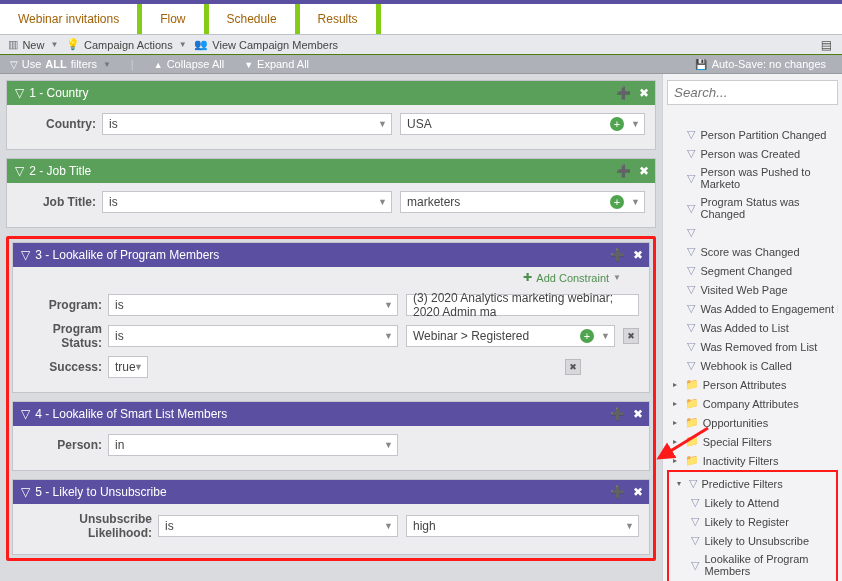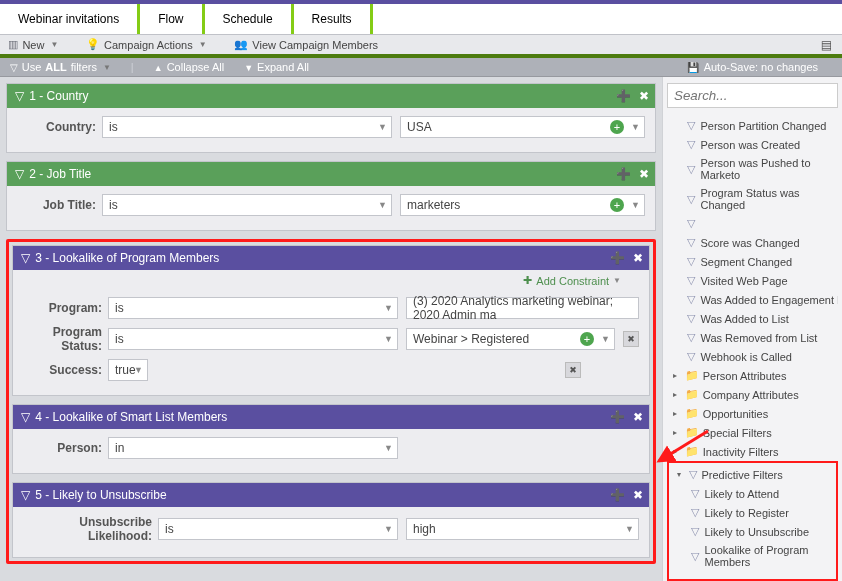--- a/index.html
+++ b/index.html
@@ -1,30 +1,30 @@
 <!DOCTYPE html>
 <html><head>
 <meta charset="utf-8">
 <style>
 * { box-sizing: border-box; margin: 0; padding: 0; font-family: Arial, Helvetica, sans-serif; }
 body { background: #d9dbdf; font-size: 12px; color: #333; }
 .topbar { height: 4px; background: #5a4fa0; }
 
 .maintabs { background: #fff; border-bottom: 1px solid #c0c2c8; display: flex; }
-.maintab { padding: 8px 18px; color: #000000; cursor: pointer; border-right: 3px solid #84cc16; }
+.maintab { padding: 8px 18px; color: #a16207; cursor: pointer; border-right: 5px solid #84cc16; }
 .maintab.active { background: #5a4fa0; color: #fff; border-right: none; }
 
-.toolbar { background: #e8e9ec; border-bottom: 4px solid #4d7c0f; display: flex; align-items: center; padding: 3px 8px; gap: 28px; position: relative; }
+.toolbar { background: #e8e9ec; border-bottom: 1px solid #4d7c0f; display: flex; align-items: center; padding: 3px 8px; gap: 8px; position: relative; }
 .toolbar-right-icon { position: absolute; right: 10px; color: #555; }
 .tool-item { display: flex; align-items: center; gap: 4px; color: #444; cursor: pointer; font-size: 11px; }
 .tool-dropdown-arrow { font-size: 8px; color: #777; margin-left: 2px; }
 
 .secondbar { background: #aeb1b8; border-bottom: 1px solid #97999f; display: flex; align-items: center; padding: 3px 10px; gap: 20px; color: #fff; font-size: 11px; position: relative; }
 .secondbar .sb-item { display:flex; align-items:center; gap:4px; cursor:pointer; }
-.secondbar .right { position: absolute; right: 24px; display:flex; align-items:center; gap:4px; }
+.secondbar .right { position: absolute; right: 16px; display:flex; align-items:center; gap:4px; }
 
 .content-wrap { display: flex; }
 .main-panel { flex: 1; padding: 6px 6px 6px 6px; }
 .right-panel { width: 180px; background: #f3f3f5; border-left: 1px solid #d0d2d6; padding: 6px 4px 6px 4px; min-height: 500px; }
 
 .filter-card { margin-bottom: 8px; background: #ededf0; border: 1px solid #c3c5cb; }
 .filter-header { display:flex; align-items:center; padding: 5px 8px; color: #fff; font-size: 12px; position: relative; }
 .filter-header.green { background: #5aa05a; }
 .filter-header.purple { background: #5a4fa0; }
 .filter-header .header-right { position:absolute; right:6px; display:flex; gap:8px; align-items:center; }
@@ -36,21 +36,21 @@
 .sel-drop { position:absolute; right:4px; color:#888; font-size:9px; }
 .sel-med { width: 290px; margin-right: 8px; }
 .sel-sm { width: 40px; margin-right:8px; }
 .inp-right { flex:1; position:relative; }
 .inp-right .plus-btn { position:absolute; right:20px; top:3px; width:14px; height:14px; border-radius:50%; background:#4ea54e; color:#fff; display:flex; align-items:center; justify-content:center; font-size:11px; cursor:pointer;}
 .inp-right .dd-btn { position:absolute; right:4px; top:5px; color:#888; font-size:9px; cursor:pointer;}
 .trash { margin-left:8px; width:16px; height:16px; background:#d8d8dc; border:1px solid #bbb; display:flex; align-items:center; justify-content:center; color:#555; font-size:9px; cursor:pointer;}
 
 .add-constraint { text-align:right; padding: 4px 28px 10px 0; color:#4e8f4e; font-size:11px; display:flex; justify-content:flex-end; align-items:center; gap:4px;}
 
-.search-input { width:100%; border:1px solid #ccc; padding:4px 6px; color:#888; font-style:italic; margin-bottom:8px; }
+.search-input { width:100%; border:1px solid #ccc; padding:4px 6px; color:#888; font-style:italic; margin-bottom:20px; }
 .right-list { font-size:11px; }
 .right-item { display:flex; align-items:center; gap:5px; padding:3px 0 3px 20px; color:#444; cursor:pointer; }
 .right-folder { display:flex; align-items:center; gap:4px; padding:3px 0 3px 6px; color:#444; cursor:pointer; }
 .folder-toggle { font-size:8px; color:#666; width:8px; }
 .folder-icon { color:#e8a94a; }
 .funnel { color:#8a8fad; }
 
 .red-box { border: 3px solid #ff1a1a; padding: 3px; margin-bottom:6px; border-radius:2px; }
 .red-box-right { border: 2px solid #ff1a1a; padding: 2px; }
 

